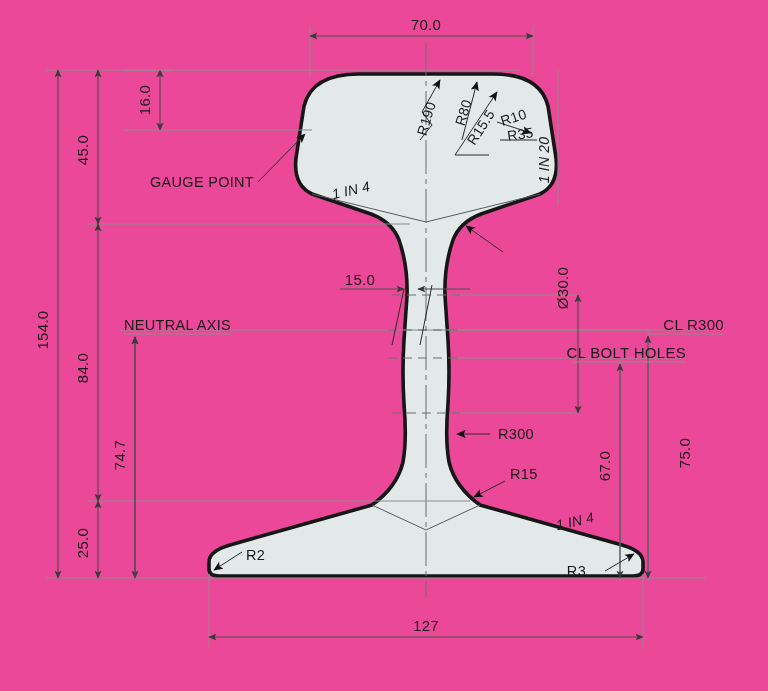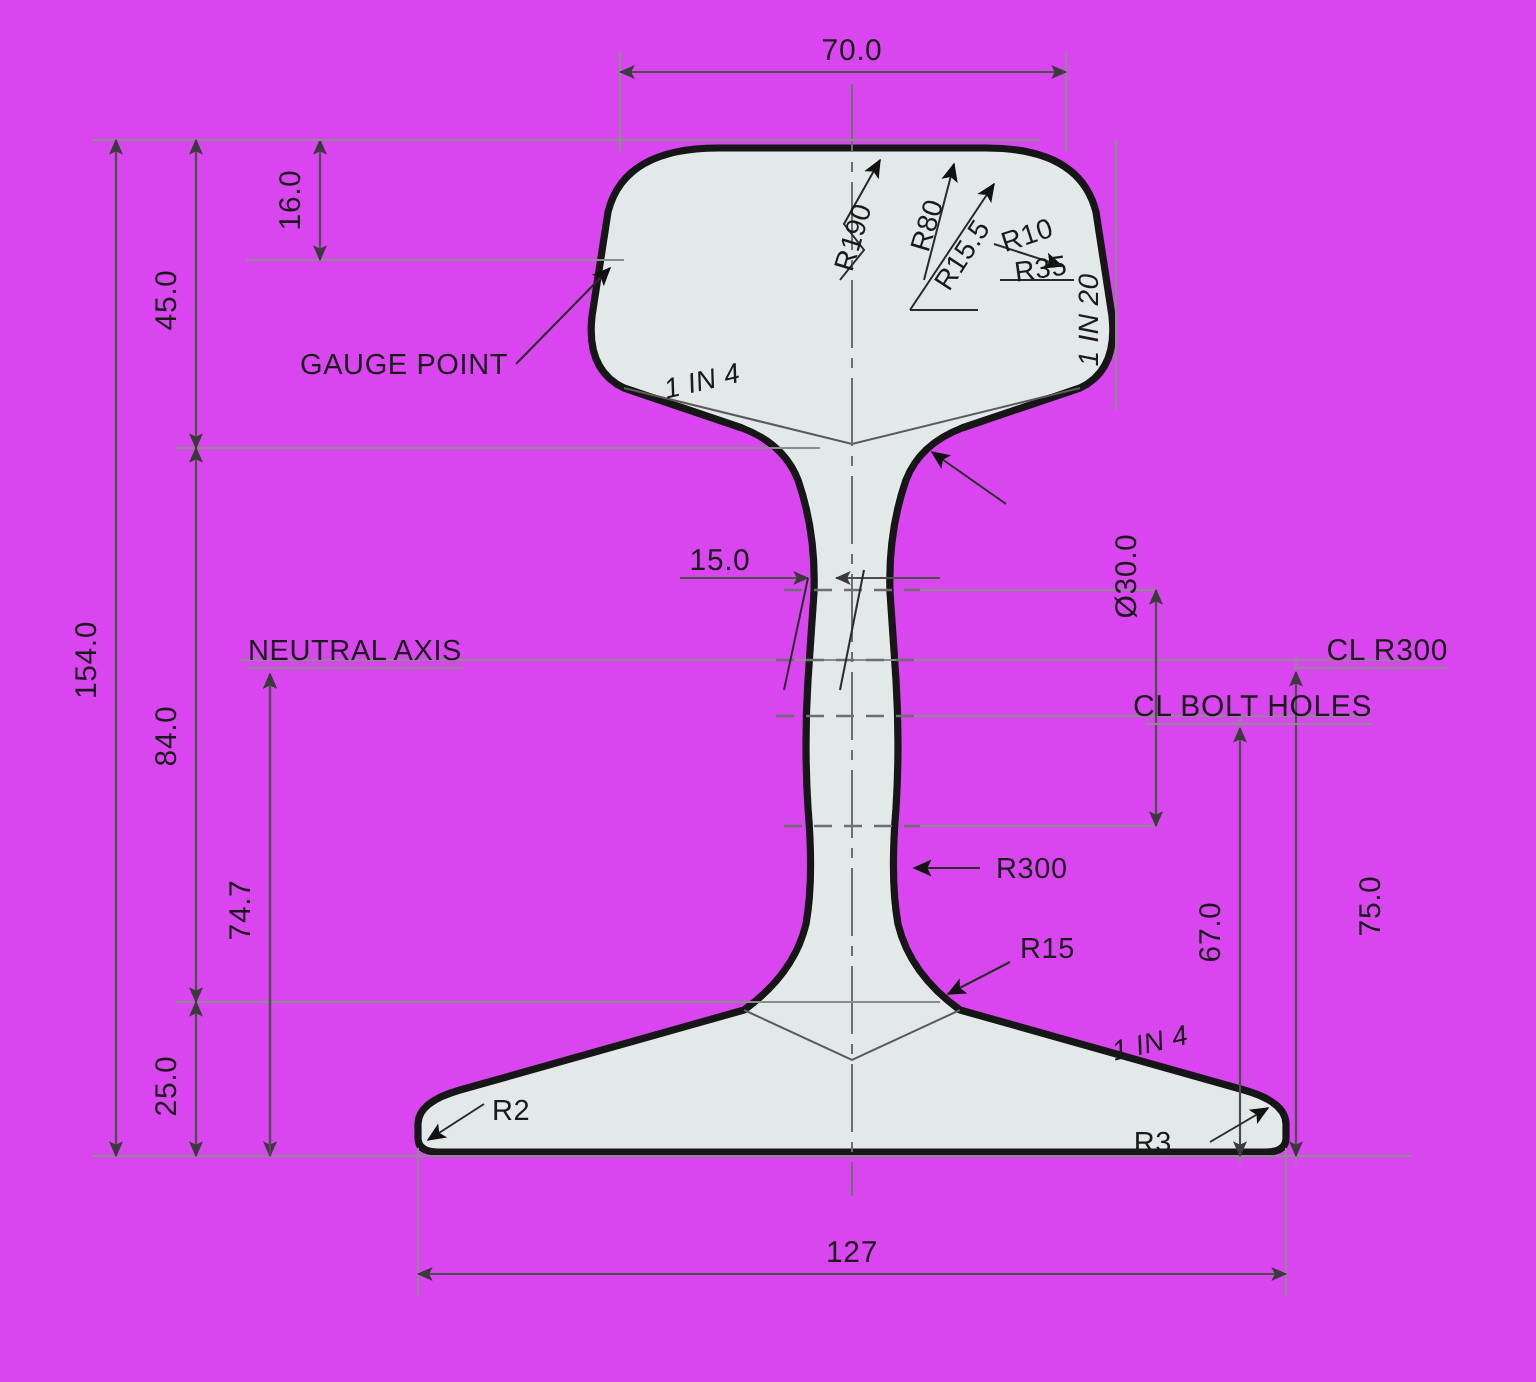--- a/index.html
+++ b/index.html
@@ -11,21 +11,21 @@
   body {
     width: 768px;
     height: 691px;
     overflow: hidden;
     font-family: "Liberation Sans", sans-serif;
   }
   #drawing-root {
     position: relative;
     width: 768px;
     height: 691px;
-    background: #d946ef;
+    background: #ec4899;
   }
   svg.draw {
     position: absolute;
     left: 0;
     top: 0;
     width: 768px;
     height: 691px;
   }
   text {
     font-family: "Liberation Sans", sans-serif;

